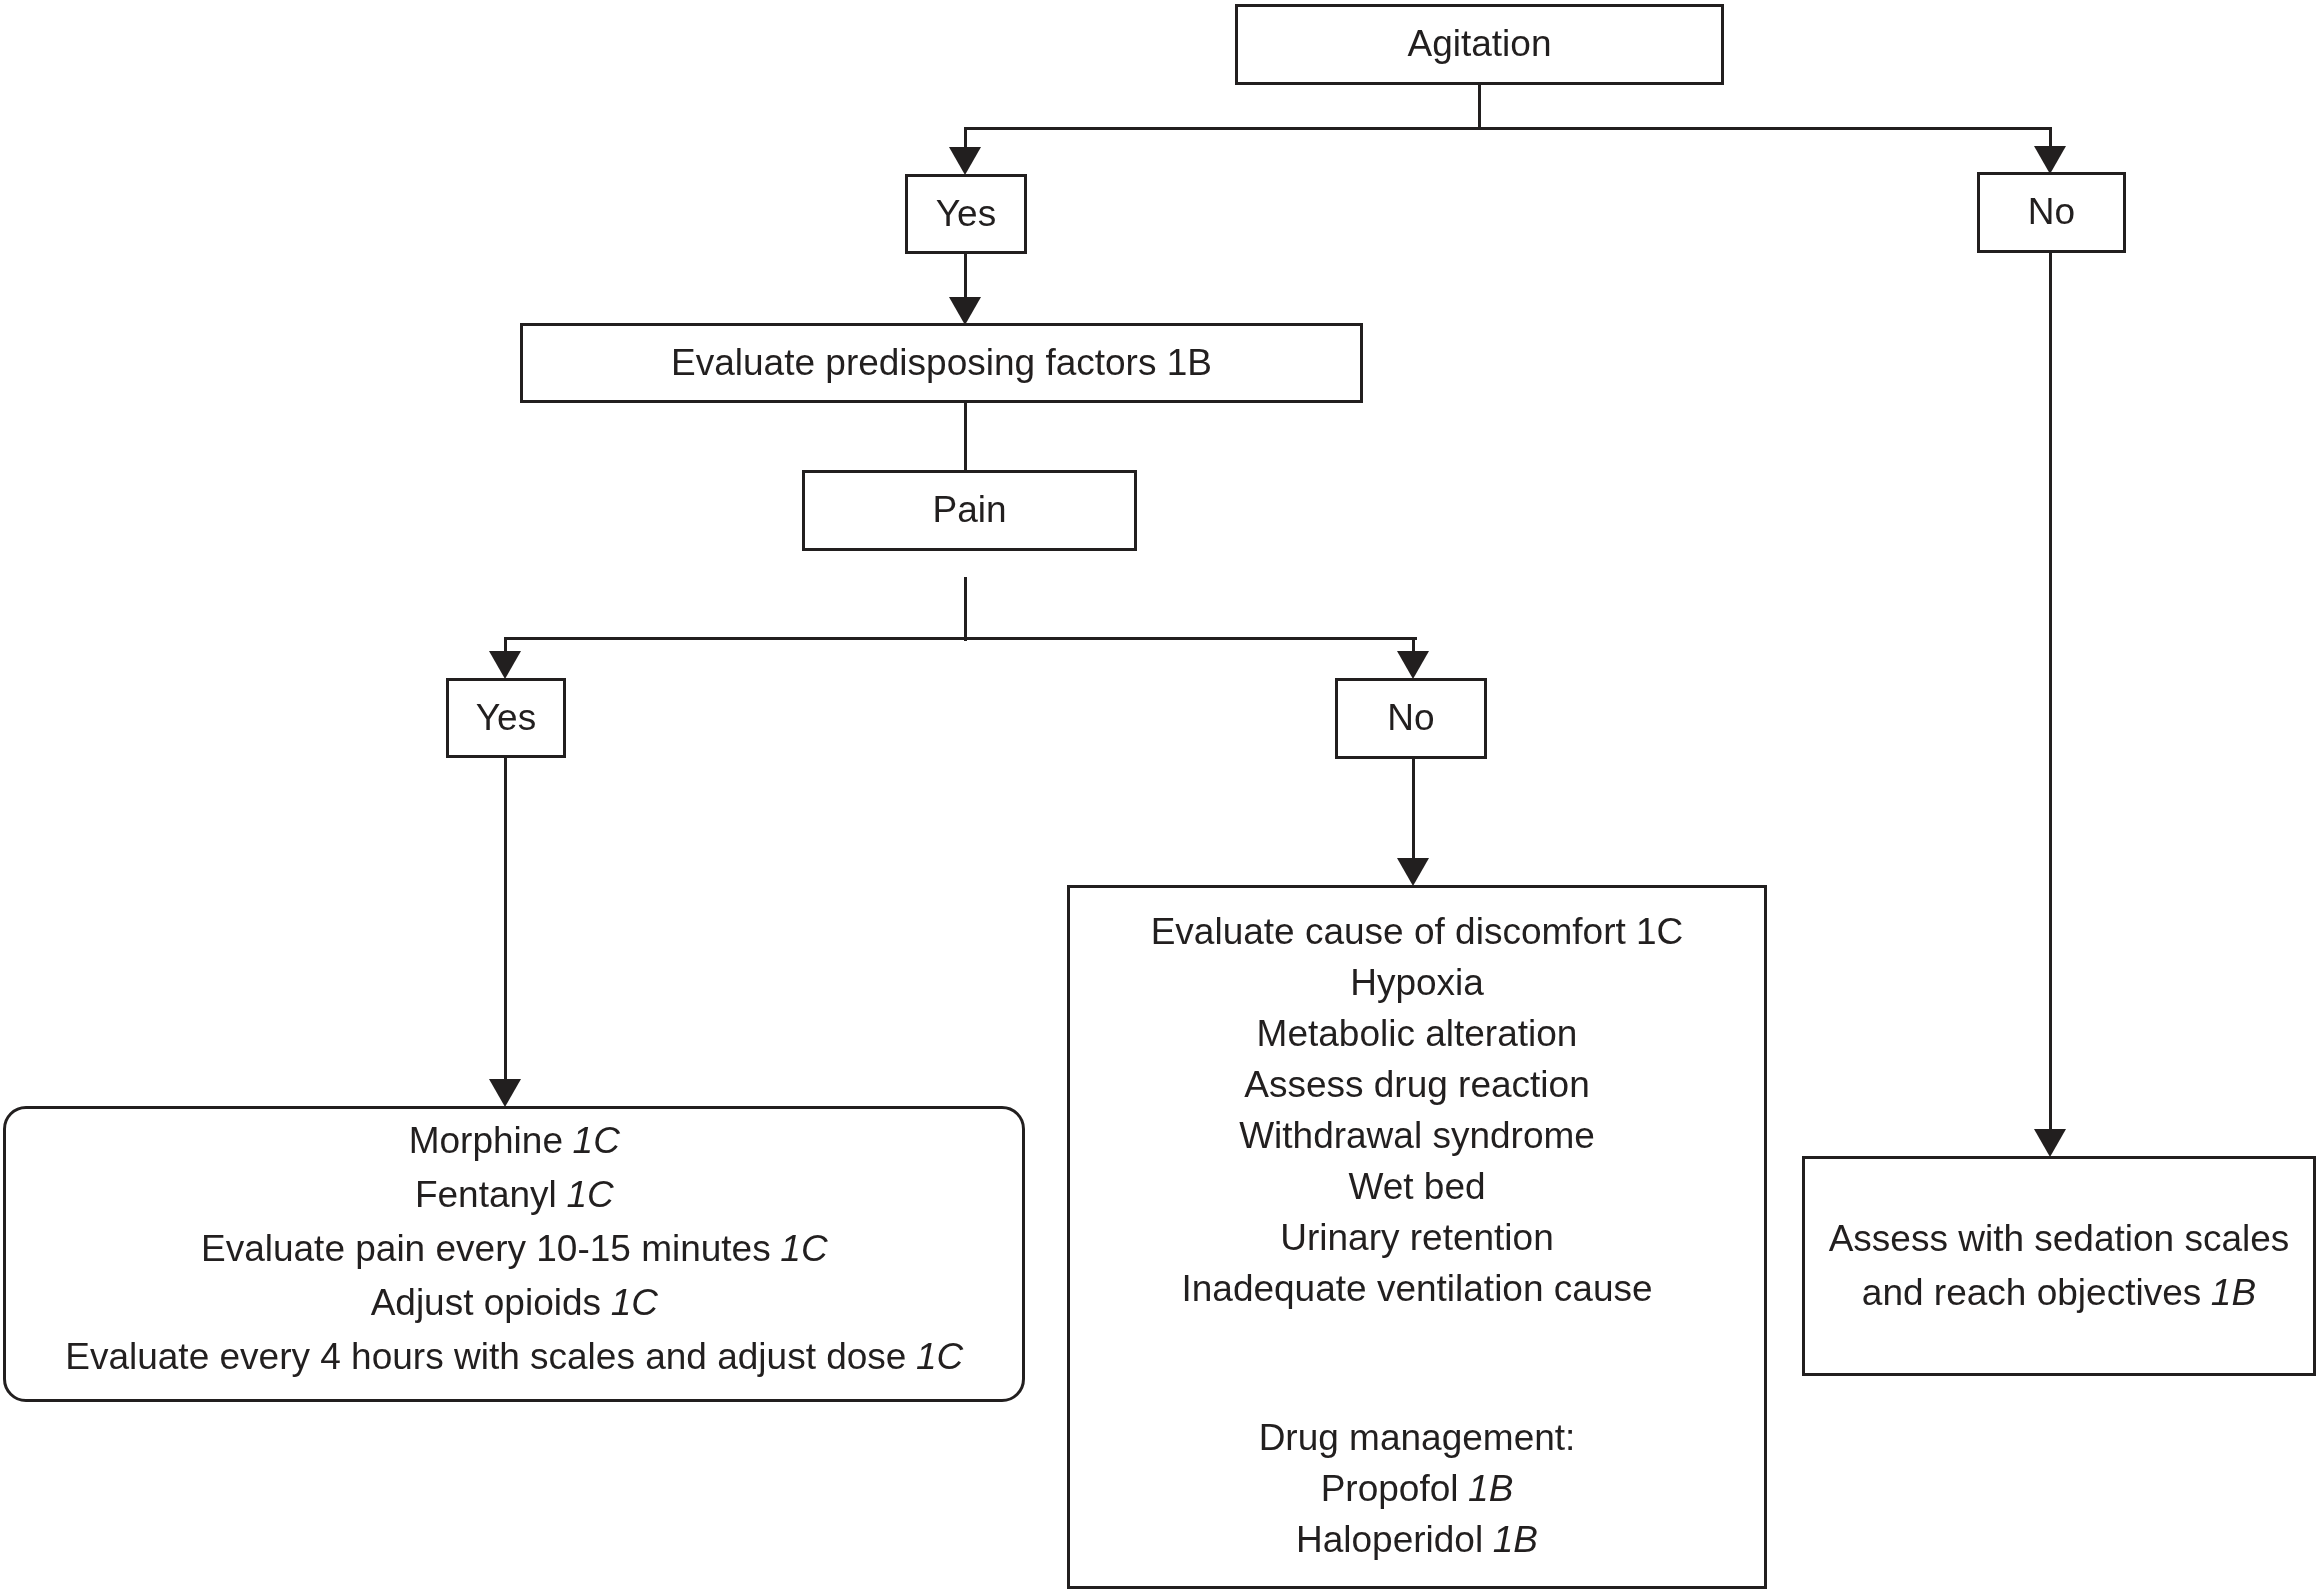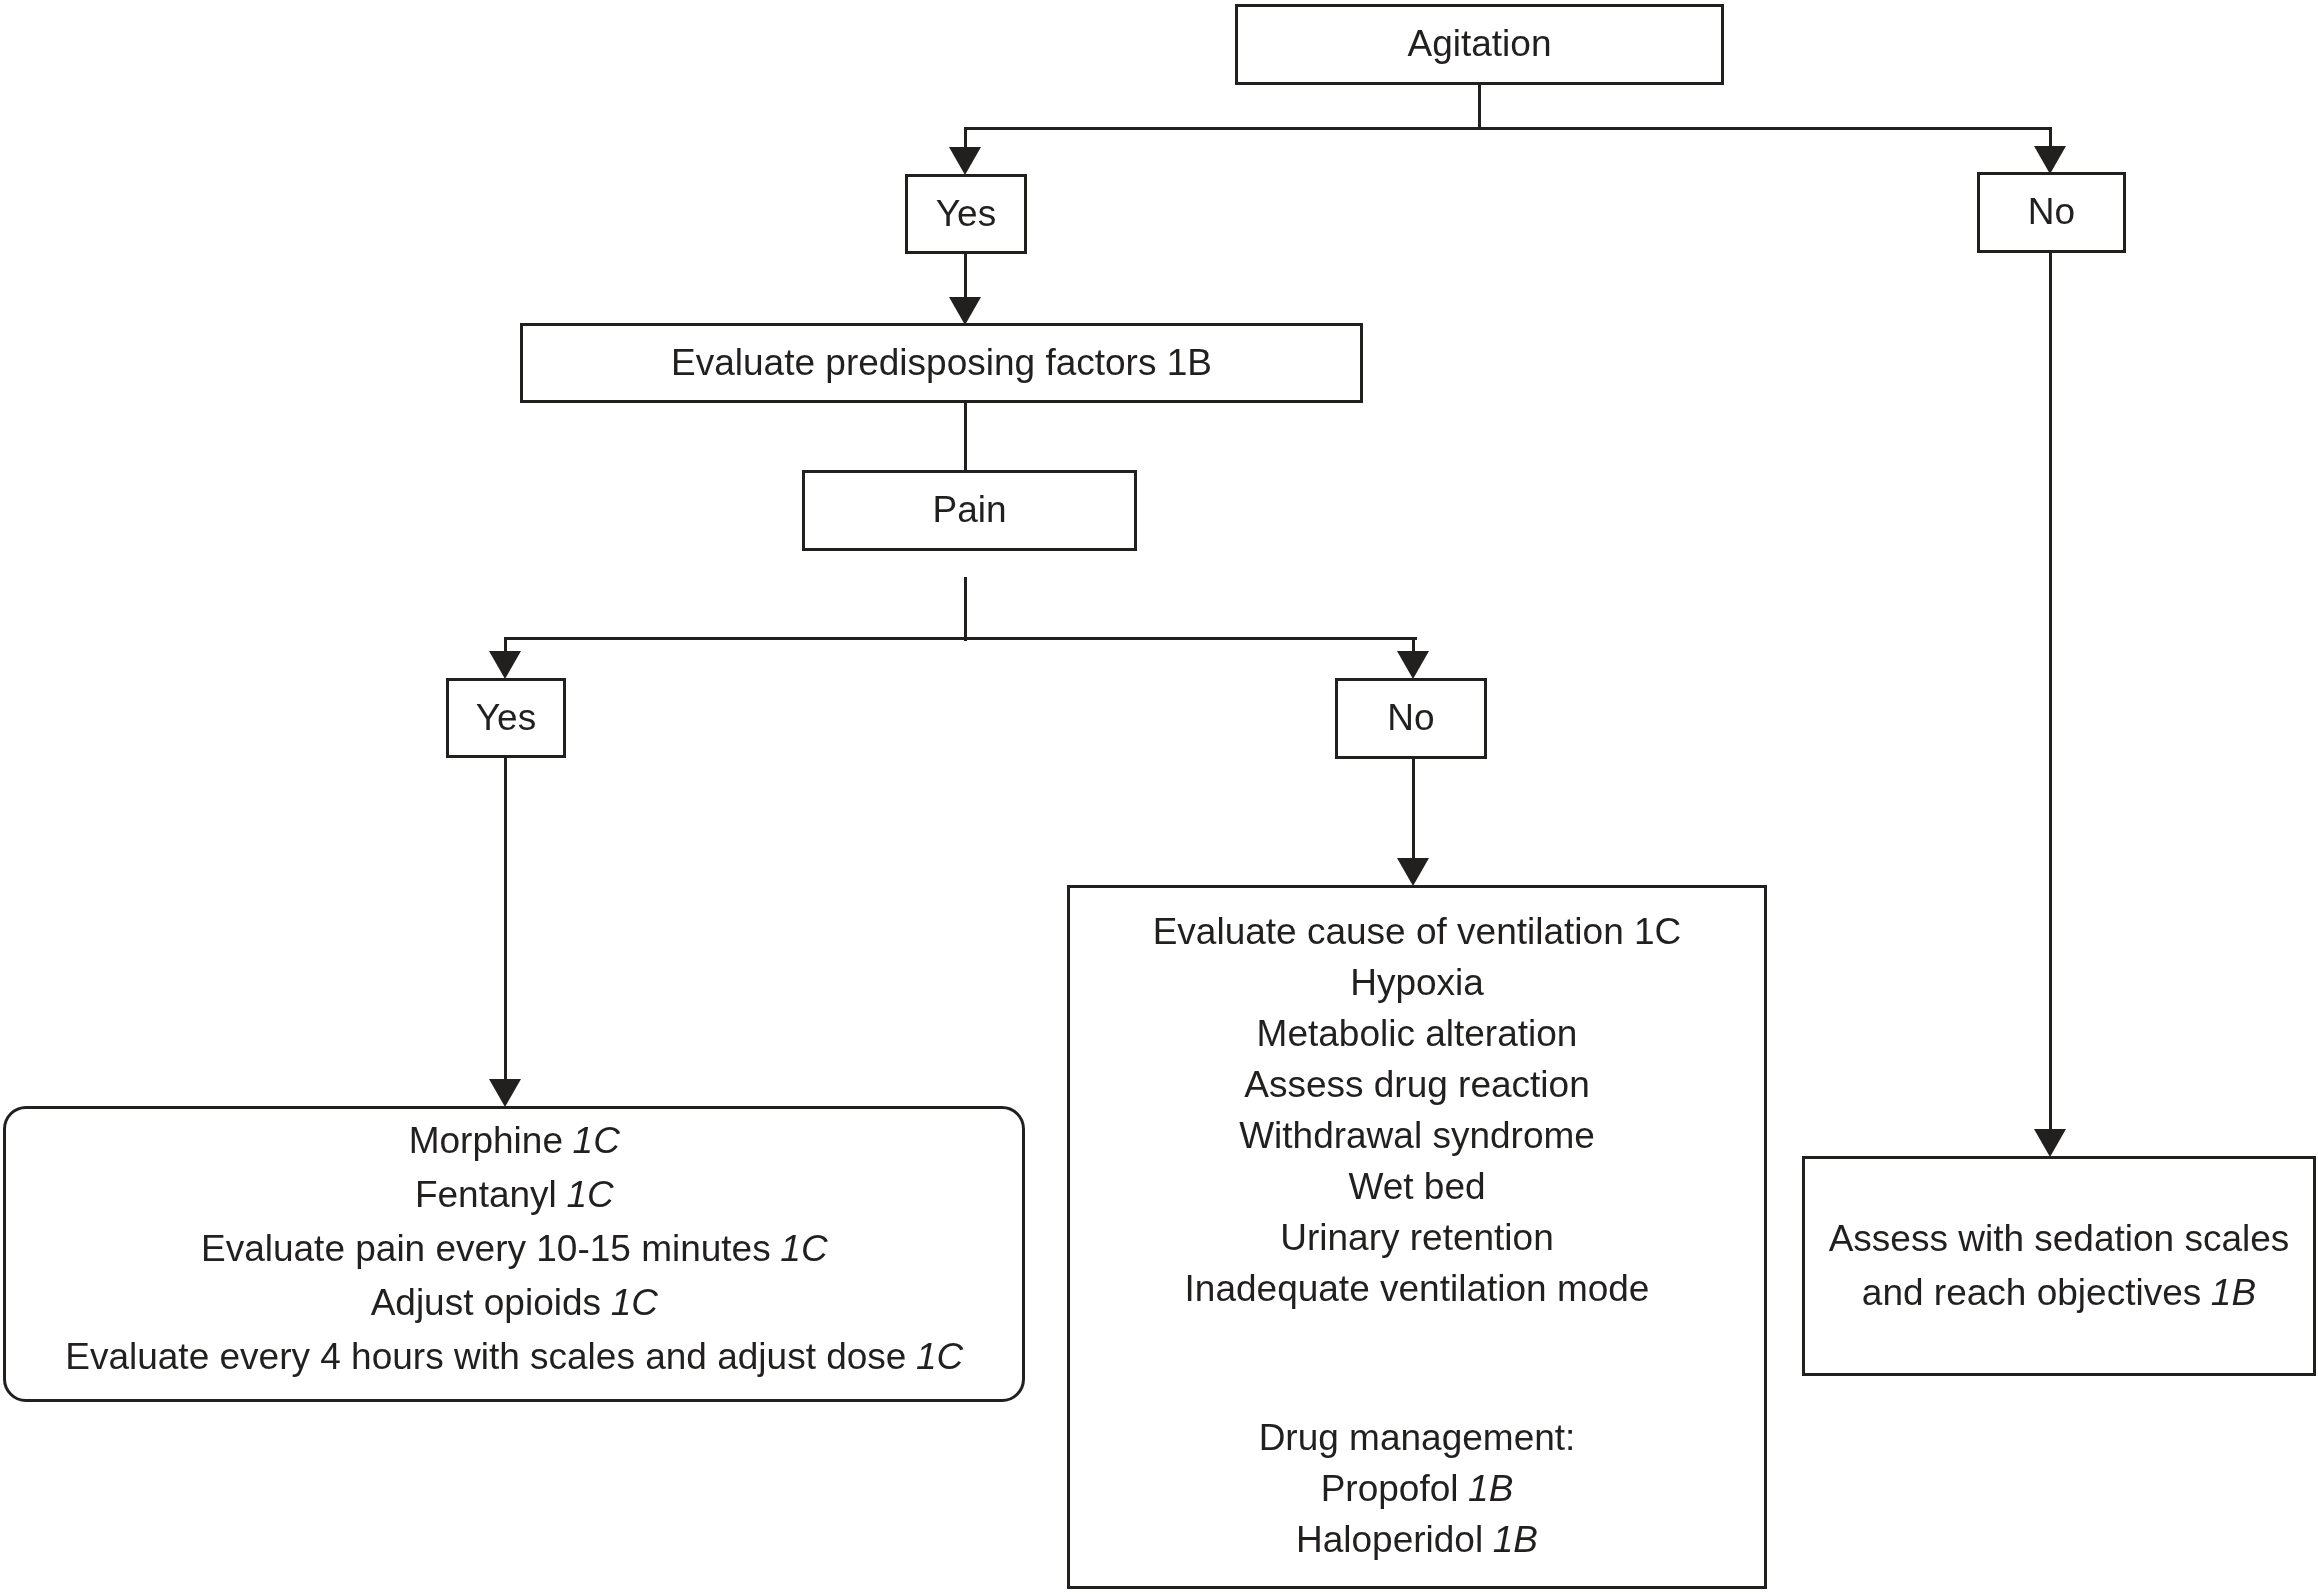--- a/index.html
+++ b/index.html
@@ -148,28 +148,28 @@
 
   <div class="node multi" id="n-paintx">
     <div class="line"><span>Morphine</span><i class="grade">1C</i></div>
     <div class="line"><span>Fentanyl</span><i class="grade">1C</i></div>
     <div class="line"><span>Evaluate pain every 10-15 minutes</span><i class="grade">1C</i></div>
     <div class="line"><span>Adjust opioids</span><i class="grade">1C</i></div>
     <div class="line"><span>Evaluate every 4 hours with scales and adjust dose</span><i class="grade">1C</i></div>
   </div>
 
   <div class="node multi" id="n-discomfort">
-    <div class="line"><span>Evaluate cause of ventilation 1C</span></div>
+    <div class="line"><span>Evaluate cause of discomfort 1C</span></div>
     <div class="line"><span>Hypoxia</span></div>
     <div class="line"><span>Metabolic alteration</span></div>
     <div class="line"><span>Assess drug reaction</span></div>
     <div class="line"><span>Withdrawal syndrome</span></div>
     <div class="line"><span>Wet bed</span></div>
     <div class="line"><span>Urinary retention</span></div>
-    <div class="line"><span>Inadequate ventilation mode</span></div>
+    <div class="line"><span>Inadequate ventilation cause</span></div>
     <div class="gap"></div>
     <div class="line"><span>Drug management:</span></div>
     <div class="line"><span>Propofol</span><i class="grade">1B</i></div>
     <div class="line"><span>Haloperidol</span><i class="grade">1B</i></div>
   </div>
 
   <div class="node multi" id="n-assess">
     <div class="line"><span>Assess with sedation scales</span></div>
     <div class="line"><span>and reach objectives</span><i class="grade">1B</i></div>
   </div>

